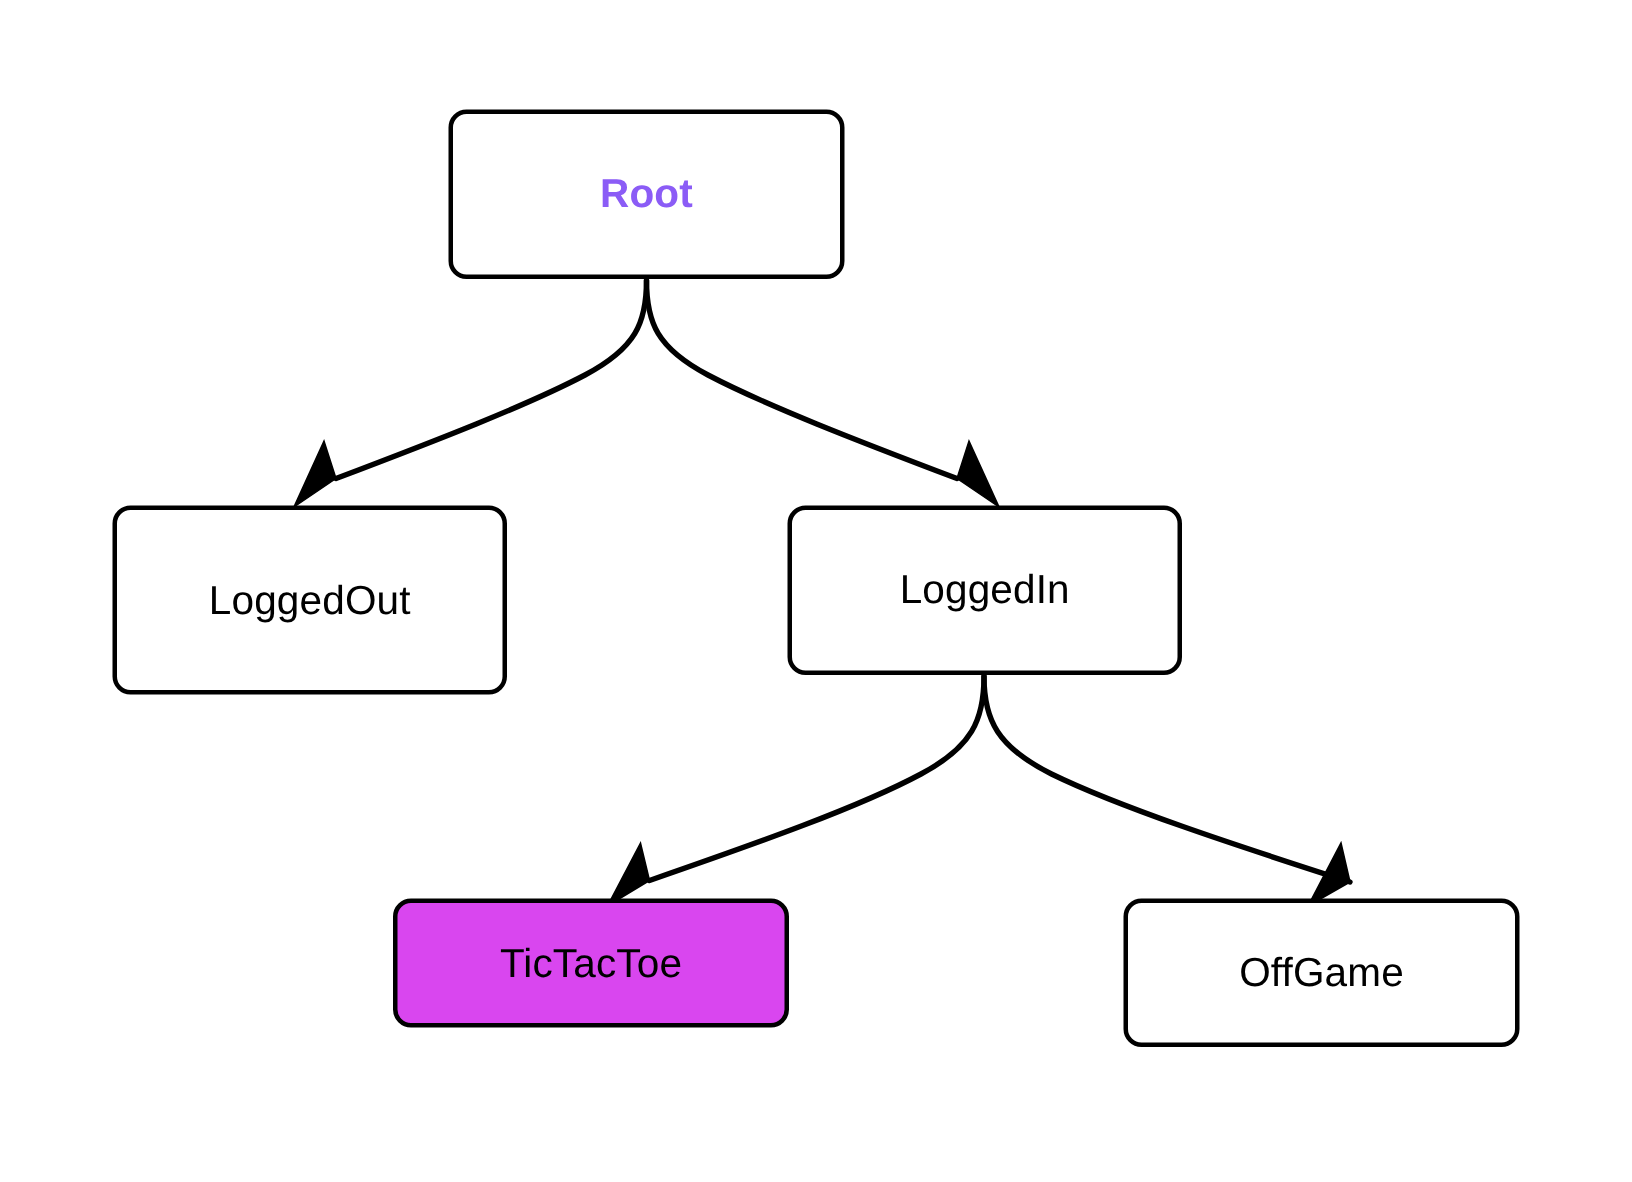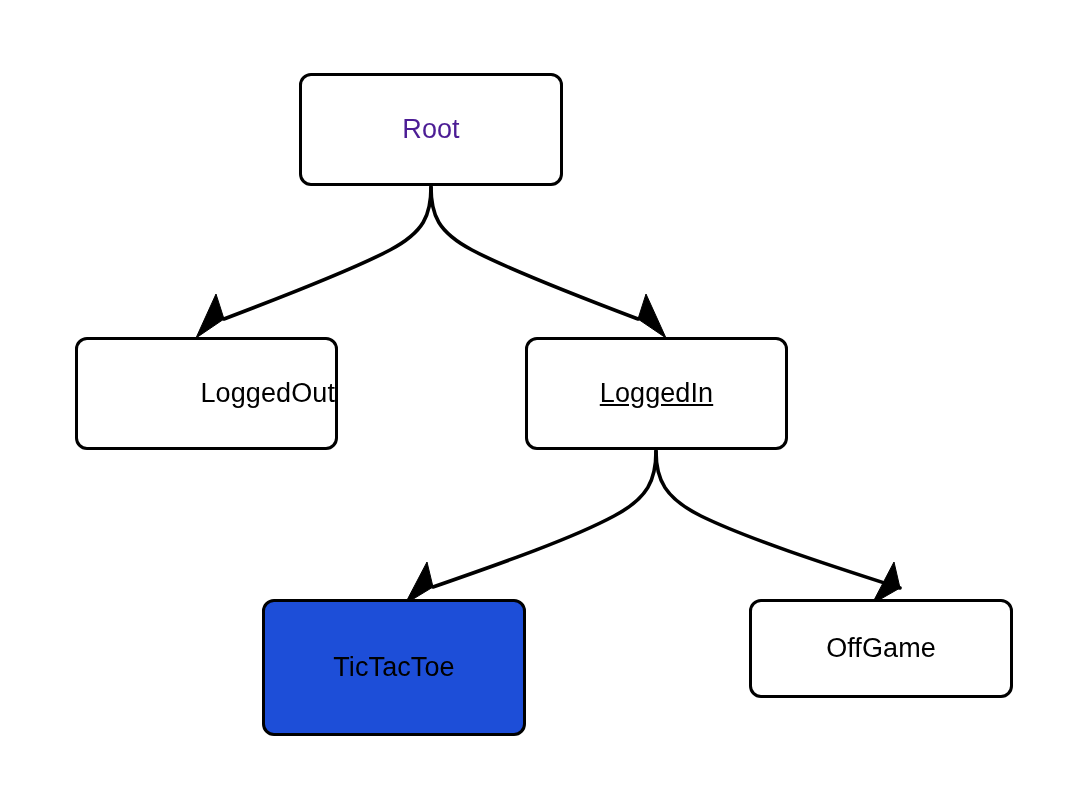--- a/index.html
+++ b/index.html
@@ -66,32 +66,32 @@
       <path fill="none" stroke="#000000" stroke-width="3.6" stroke-linecap="round" d="M 656,451 C 656,480 648,498 614,516 C 573,538 505,562 433,587"></path>
       <path fill="#000000" stroke="#000000" stroke-width="1" d="M 433,587 L 405,604 L 427,562 Z"></path>
     </g>
     <g>
       <path fill="none" stroke="#000000" stroke-width="3.6" stroke-linecap="round" d="M 656,451 C 656,480 665,498 701,516 C 746,538 822,563 900,588"></path>
       <path fill="#000000" stroke="#000000" stroke-width="1" d="M 900,588 L 872,604 L 894,562 Z"></path>
     </g>
   </svg>
 
   <div class="node" style="left: 299px; top: 73px; width: 264px; height: 113px; background: rgb(255, 255, 255); border-color: rgb(0, 0, 0);">
-    <span class="node-label" style="color: #4c1d95;">Root</span>
+    <span class="node-label" style="color: #8b5cf6; font-weight: bold;">Root</span>
   </div>
 
-  <div class="node" style="left: 75px; top: 337px; width: 263px; height: 113px; background: rgb(255, 255, 255); border-color: rgb(0, 0, 0); justify-content: flex-end;">
+  <div class="node" style="left: 75px; top: 337px; width: 263px; height: 126px; background: rgb(255, 255, 255); border-color: rgb(0, 0, 0);">
     <span class="node-label" style="color: rgb(0, 0, 0);">LoggedOut</span>
   </div>
 
-  <div class="node" style="left: 525px; top: 337px; width: 263px; height: 113px; background: rgb(255, 255, 255); border-color: rgb(0, 0, 0); text-decoration: underline;">
+  <div class="node" style="left: 525px; top: 337px; width: 263px; height: 113px; background: rgb(255, 255, 255); border-color: rgb(0, 0, 0);">
     <span class="node-label" style="color: rgb(0, 0, 0);">LoggedIn</span>
   </div>
 
-  <div class="node" style="left: 262px; top: 599px; width: 264px; height: 137px; background: #1d4ed8; border-color: rgb(0, 0, 0); justify-content: center;">
+  <div class="node" style="left: 262px; top: 599px; width: 264px; height: 86px; background: #d946ef; border-color: rgb(0, 0, 0); justify-content: center;">
     <span class="node-label" style="color: rgb(0, 0, 0);">TicTacToe</span>
   </div>
 
   <div class="node" style="left: 749px; top: 599px; width: 264px; height: 99px; background: rgb(255, 255, 255); border-color: rgb(0, 0, 0);">
     <span class="node-label" style="color: rgb(0, 0, 0);">OffGame</span>
   </div>
 
 </div>
 
 </body></html>

